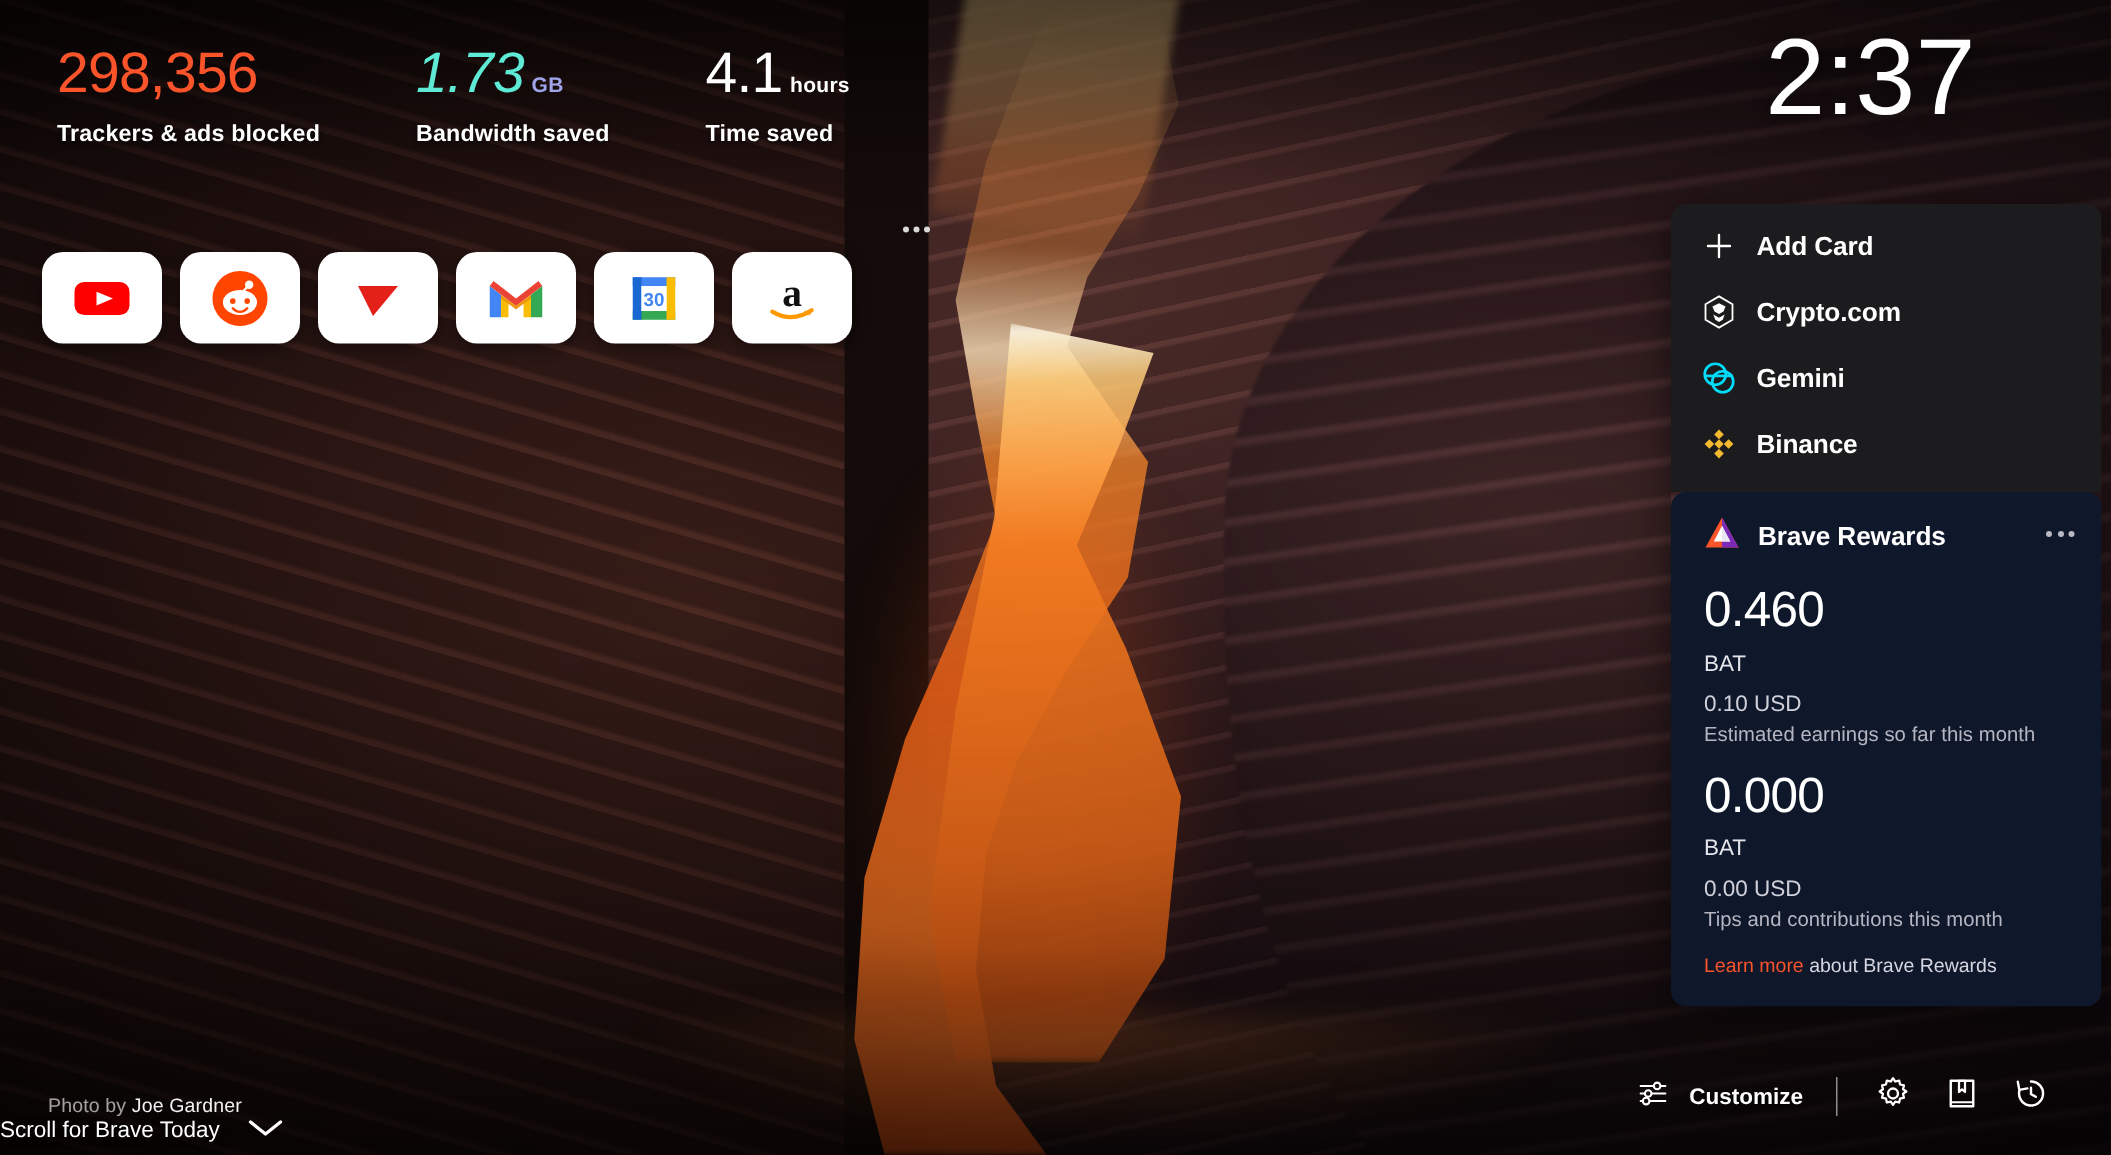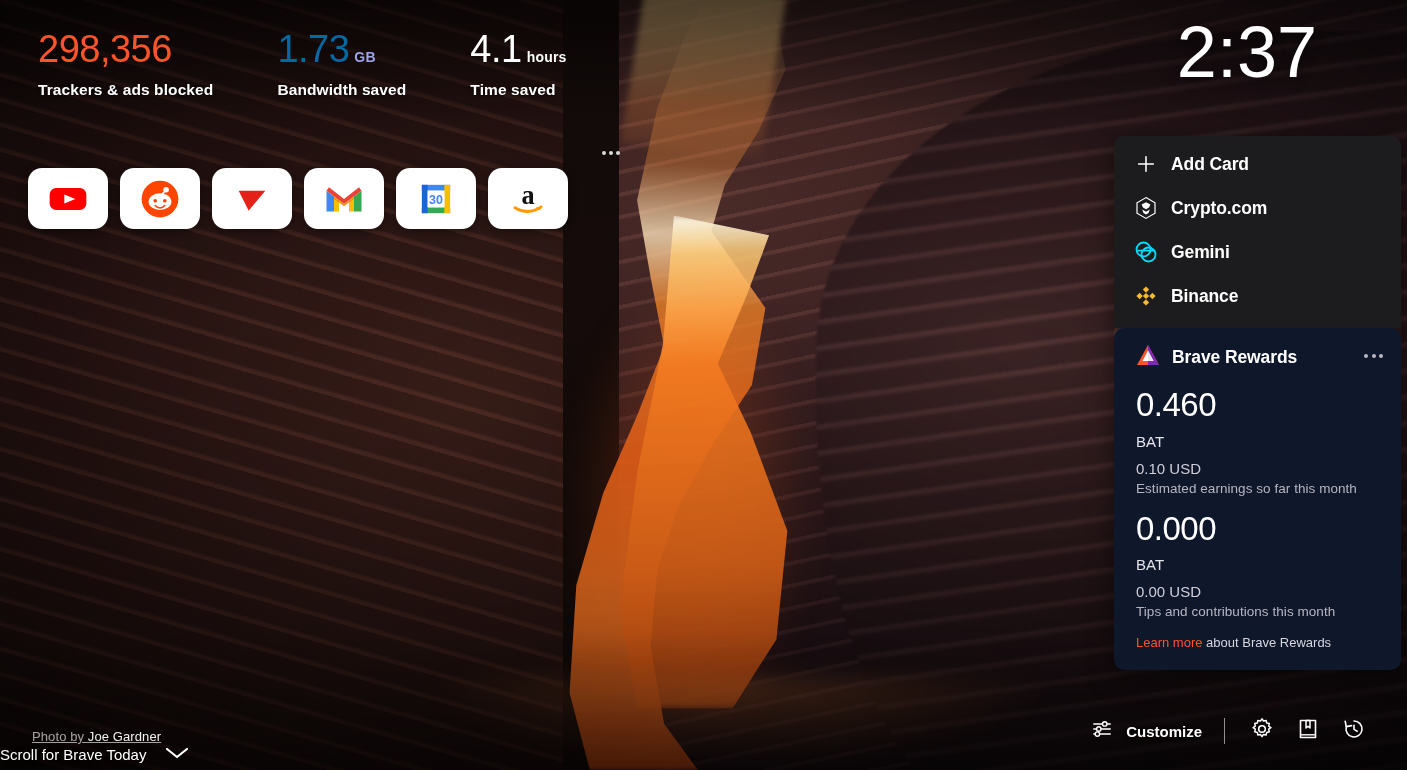--- a/index.html
+++ b/index.html
@@ -324,21 +324,20 @@
   }
 
   
   #photo-credit {
     position: absolute;
     left: 32px;
     bottom: 26px;
     font-size: 13px;
     color: rgba(255,255,255,0.62);
     letter-spacing: 0.1px;
-    text-decoration: underline;
   }
   #photo-credit b { color: rgba(255,255,255,0.95); font-weight: 400; }
 
   #scroll-hint {
     position: absolute;
     left: 0; right: 0;
     bottom: 6px;
     display: flex;
     flex-direction: row;
     align-items: flex-start;
@@ -408,21 +407,21 @@
     <div class="stat">
       <div class="stat-top">
         <span class="stat-value" style="color: rgb(251, 84, 43);">298,356</span>
         <span class="stat-unit" style="color: rgb(251, 84, 43);"></span>
       </div>
       <div class="stat-label">Trackers &amp; ads blocked</div>
     </div>
 
     <div class="stat">
       <div class="stat-top">
-        <span class="stat-value" style="color: #0369a1;">1.73</span>
+        <span class="stat-value" style="color: #5eead4; font-style: italic;">1.73</span>
         <span class="stat-unit" style="color: rgb(160, 165, 235);">GB</span>
       </div>
       <div class="stat-label">Bandwidth saved</div>
     </div>
 
     <div class="stat">
       <div class="stat-top">
         <span class="stat-value" style="color: rgb(255, 255, 255);">4.1</span>
         <span class="stat-unit" style="color: rgb(255, 255, 255);">hours</span>
       </div>

